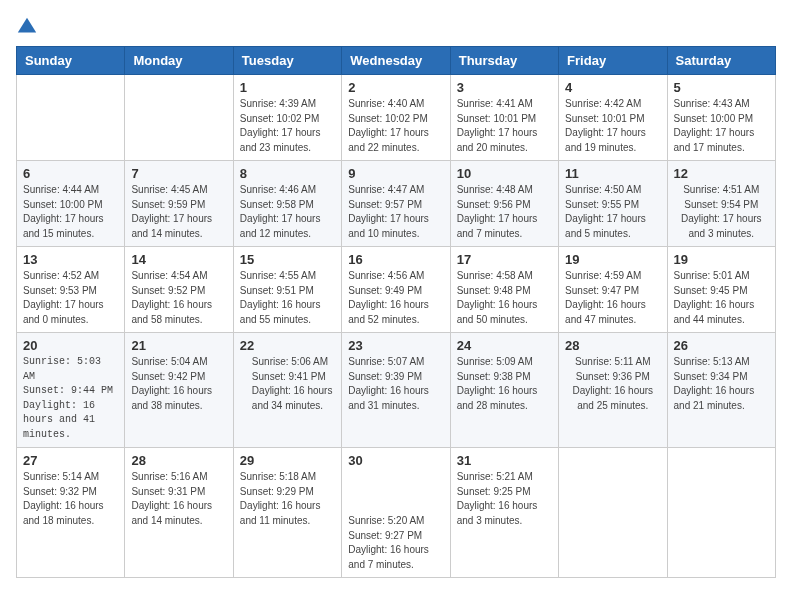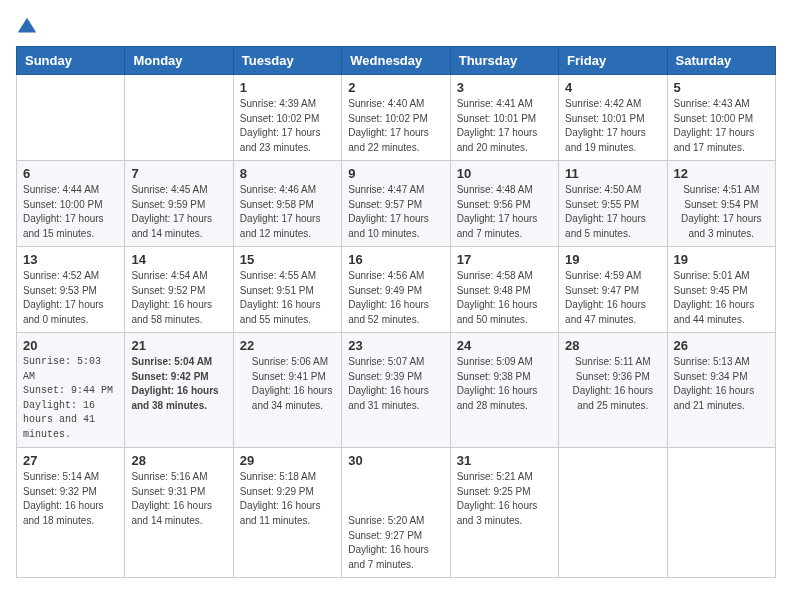--- a/index.html
+++ b/index.html
@@ -245,21 +245,21 @@
       </tr>
       <tr>
         <td>
           <div class="day-number">20</div>
           <div class="day-info" style="white-space: pre-line; font-family: Liberation Mono, monospace;">Sunrise: 5:03 AM
 Sunset: 9:44 PM
 Daylight: 16 hours and 41 minutes.</div>
         </td>
         <td>
           <div class="day-number">21</div>
-          <div class="day-info" style="white-space: pre-line; font-weight: bold;">Sunrise: 5:04 AM
+          <div class="day-info" style="white-space: pre-line;">Sunrise: 5:04 AM
 Sunset: 9:42 PM
 Daylight: 16 hours and 38 minutes.</div>
         </td>
         <td>
           <div class="day-number">22</div>
           <div class="day-info" style="white-space: pre-line; margin-left: 12px;">Sunrise: 5:06 AM
 Sunset: 9:41 PM
 Daylight: 16 hours and 34 minutes.</div>
         </td>
         <td>

